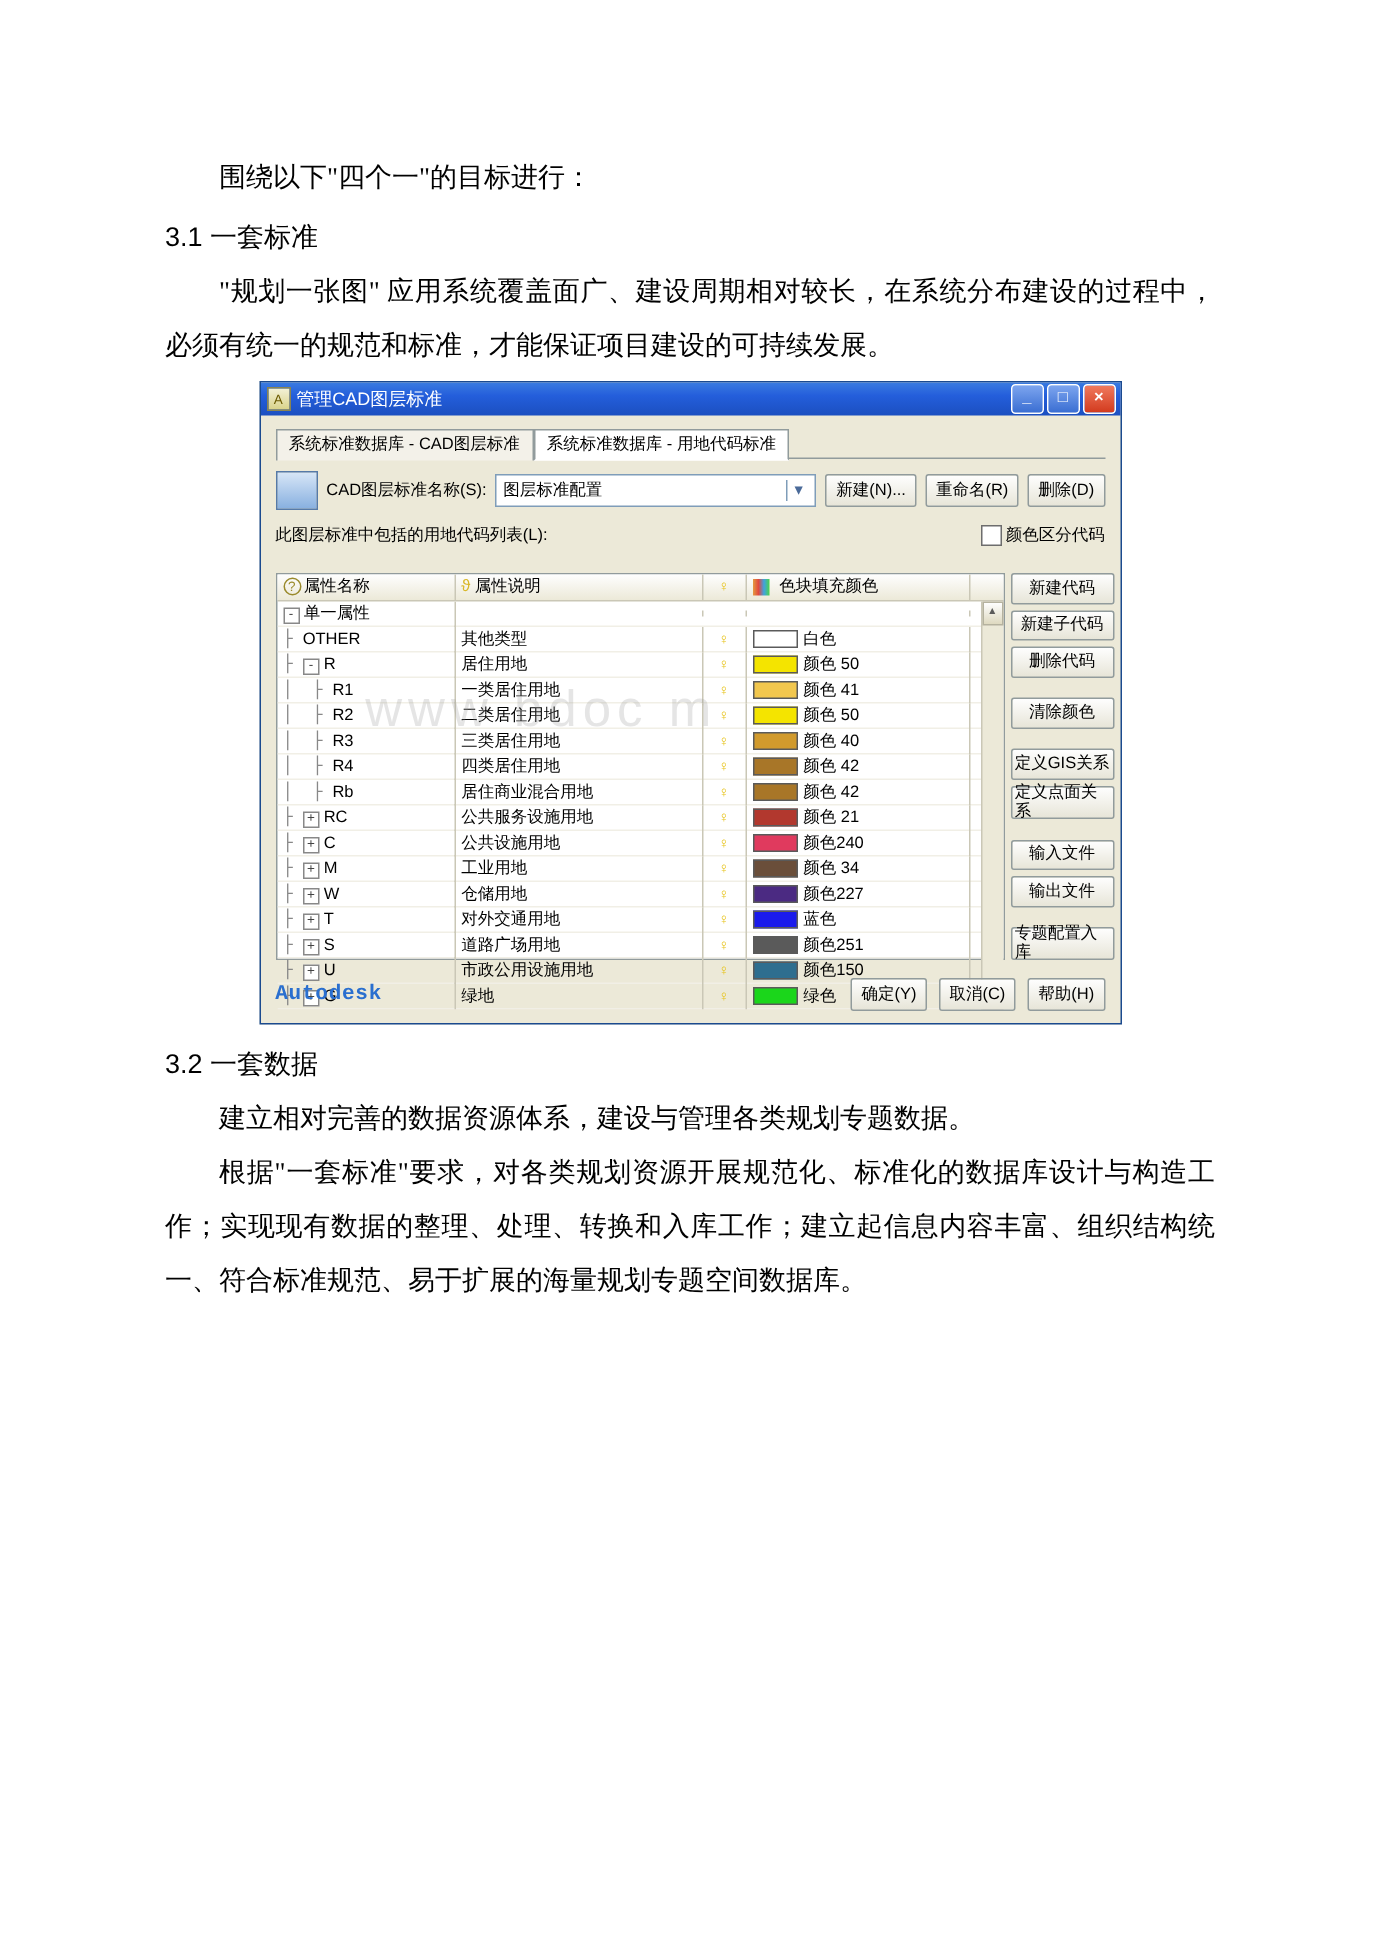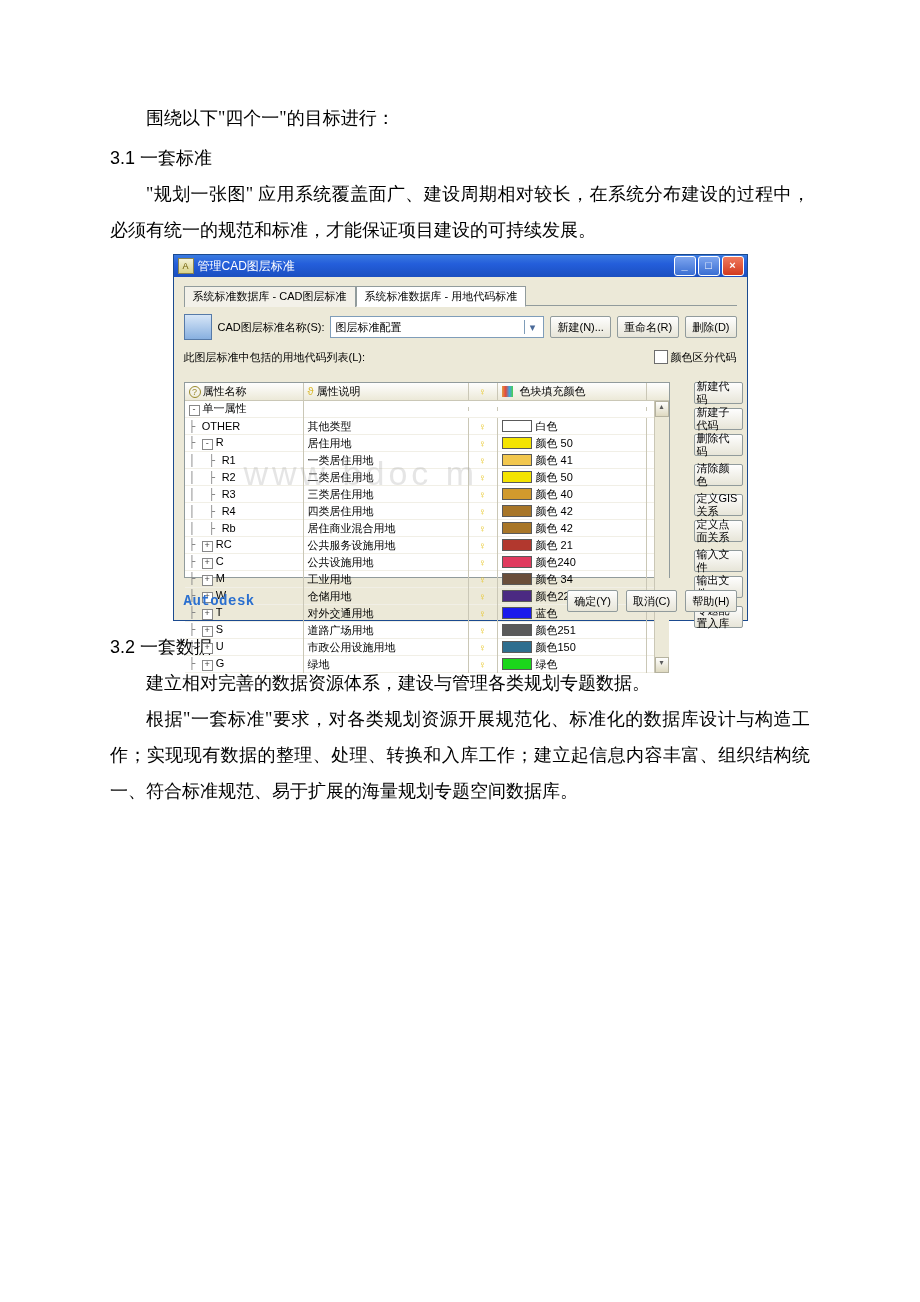--- a/index.html
+++ b/index.html
@@ -135,21 +135,21 @@
   .list-header-row {
     display: flex; align-items: center; justify-content: space-between;
     margin: 2px 0 18px 0;
   }
   .checkbox-wrap { display: flex; align-items: center; gap: 3px; }
   .cbx {
     width: 12px; height: 12px; border: 1px solid #6d6d6d; background: #fff;
   }
 
   .main-area {
-    display: flex; gap: 24px; height: 196px;
+    display: flex; gap: 4px; height: 258px;
   }
   .table-wrap {
     flex: 1;
     border: 1px solid #919b9c;
     background: #fff;
     display: flex; flex-direction: column;
   }
   .table-head {
     display: flex;
     background: linear-gradient(#fefefe, #ece9d8);

